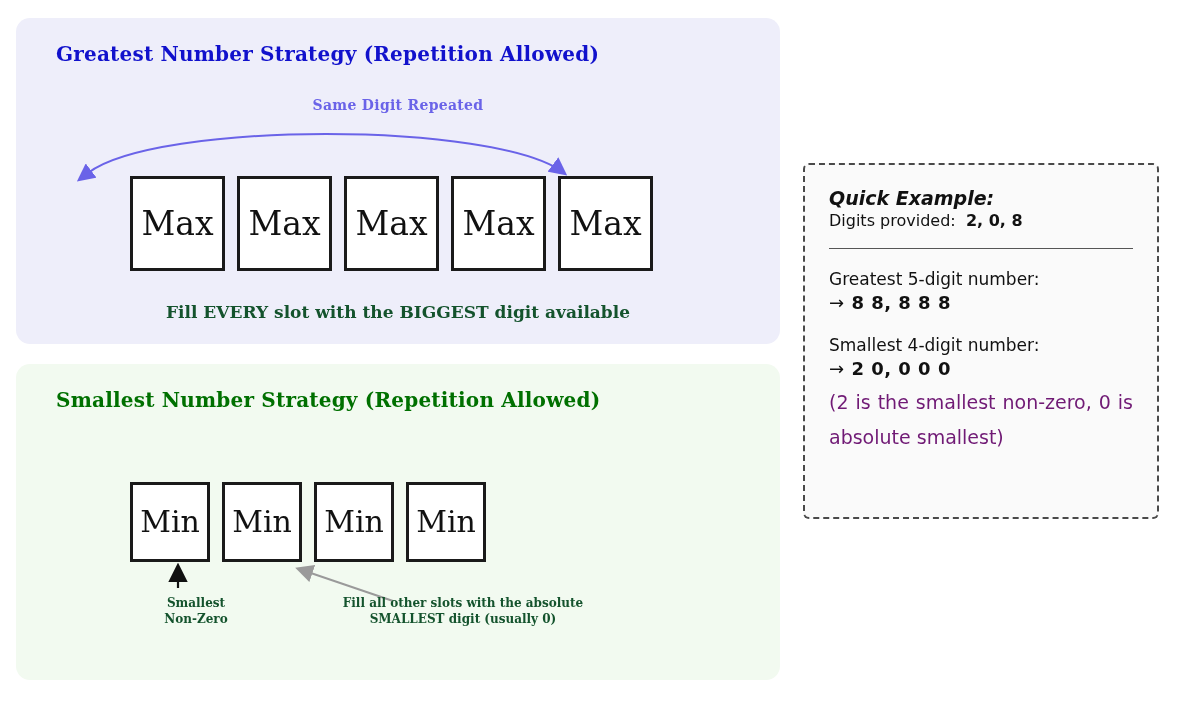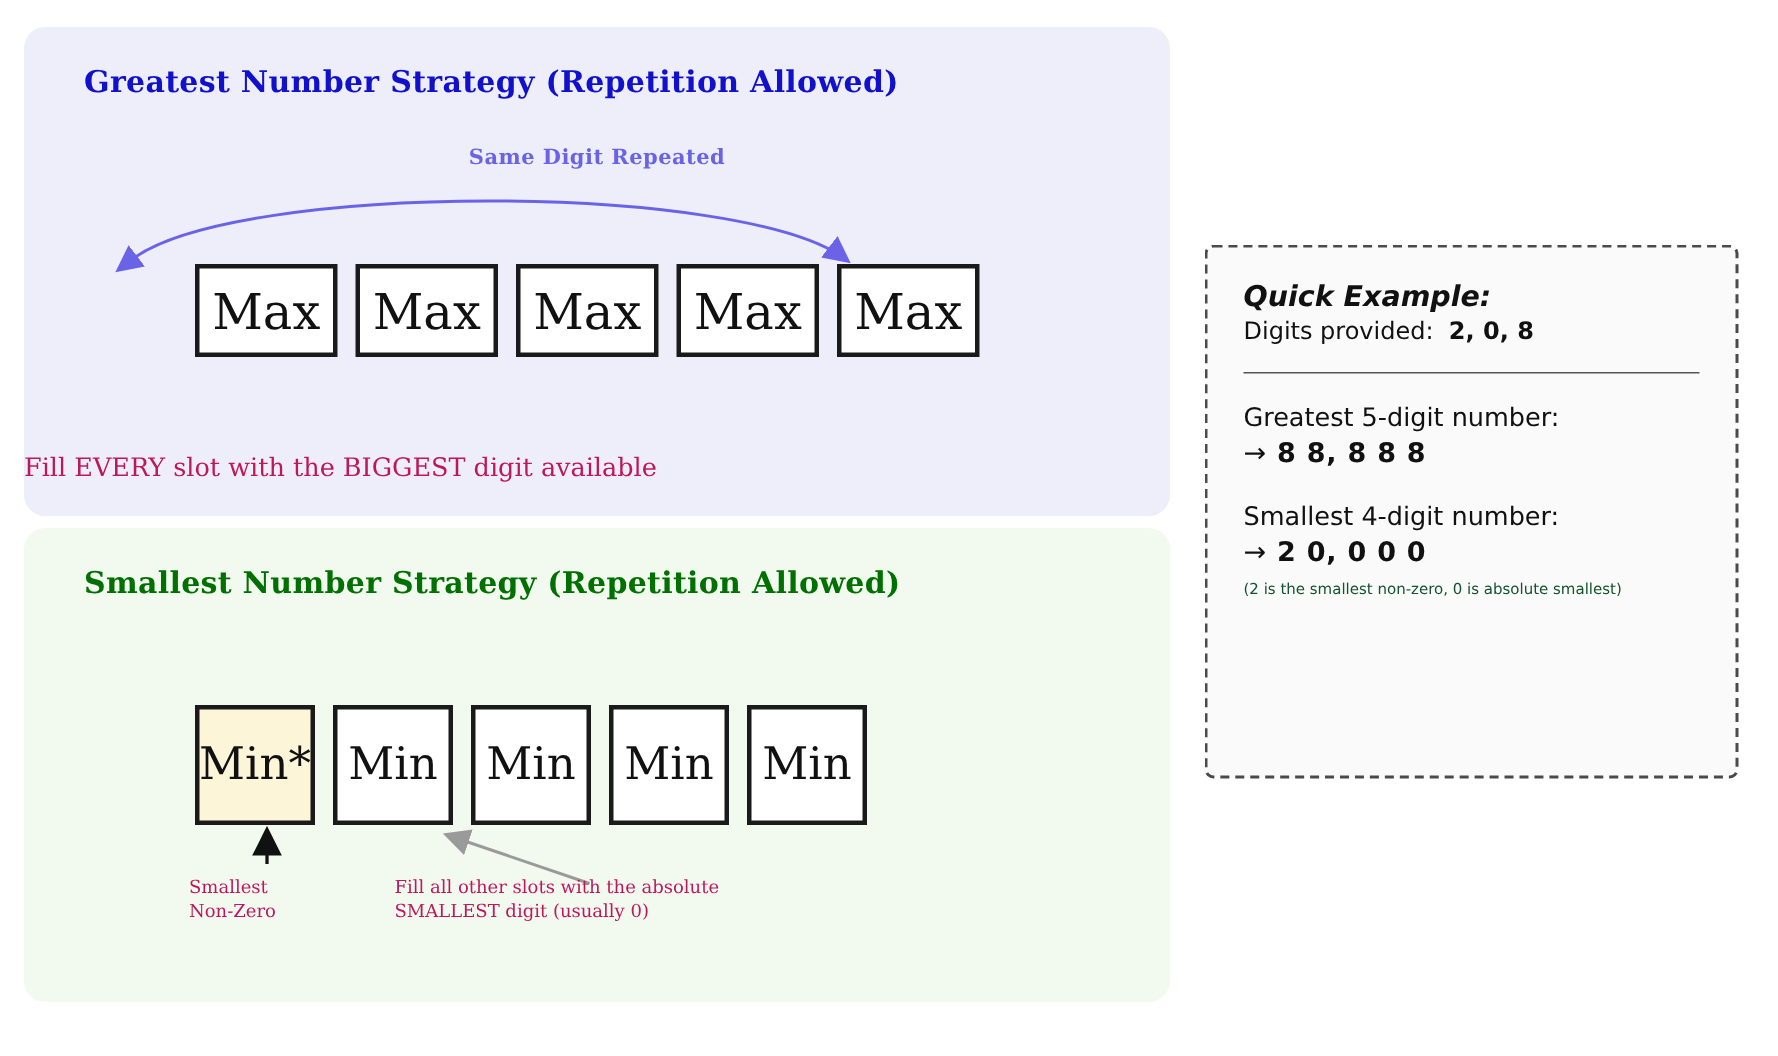--- a/index.html
+++ b/index.html
@@ -22,21 +22,21 @@
   }
   #greatest-panel {
     left: 16px;
     top: 18px;
     width: 764px;
     height: 326px;
     background: #eeeefa;
   }
   #smallest-panel {
     left: 16px;
-    top: 352px;
+    top: 364px;
     width: 764px;
     height: 316px;
     background: #f2faf0;
   }
 
   .panel-title {
     position: absolute;
     left: 40px;
     top: 24px;
     font-family: "DejaVu Serif", "Liberation Serif", serif;
@@ -81,30 +81,31 @@
     background: #ffffff;
     border: 3px solid #1a1a1a;
     display: flex;
     align-items: center;
     justify-content: center;
     font-family: "DejaVu Serif", "Liberation Serif", serif;
     font-size: 33px;
     color: #111111;
     line-height: 1;
   }
-  #greatest-slots .slot { width: 95px; height: 62px; }
+  #greatest-slots .slot { width: 95px; height: 95px; }
   #smallest-slots .slot { width: 80px; height: 80px; font-size: 30px; }
   #smallest-slots .slot.highlight { background: #fcf5d8; }
 
   
   .caption {
     position: absolute;
     font-family: "DejaVu Serif", "Liberation Serif", serif;
-    font-weight: normal;
-    color: #be185d;
+    font-weight: bold;
+    color: #14532d;
+    text-align: center;
   }
   #greatest-caption {
     left: 0; right: 0;
     top: 284px;
     font-size: 17px;
   }
   #smallest-caption {
     left: 247px;
     top: 232px;
     width: 400px;
@@ -165,24 +166,24 @@
   }
   #quick-example .qe-value {
     font-size: 18px;
     font-weight: bold;
     margin-bottom: 22px;
     letter-spacing: 0.5px;
   }
   #quick-example .qe-value .arrow { font-weight: normal; }
   #quick-example .qe-value.last { margin-bottom: 6px; }
   #quick-example .qe-note {
-    font-size: 10px;
+    font-size: 19px;
     line-height: 1.85;
     text-align: justify;
-    color: #14532d;
+    color: #701a75;
   }
 </style>
 </head>
 <body>
 
 <div class="panel" id="greatest-panel">
 
   <div class="panel-title">Greatest Number Strategy (Repetition Allowed)</div>
 
   <div class="annotation-top">Same Digit Repeated</div>
@@ -208,21 +209,20 @@
   </div>
 
   <div class="caption" id="greatest-caption">Fill EVERY slot with the BIGGEST digit available</div>
 </div>
 
 <div class="panel" id="smallest-panel">
 
   <div class="panel-title">Smallest Number Strategy (Repetition Allowed)</div>
 
   <div class="slot-row" id="smallest-slots">
-    <div class="slot highlight">Min*</div>
     <div class="slot">Min</div>
     <div class="slot">Min</div>
     <div class="slot">Min</div>
     <div class="slot">Min</div>
   </div>
 
   <svg class="overlay" width="764" height="316" viewBox="0 0 764 316">
     <defs>
       <marker id="headUp" markerWidth="9" markerHeight="9" refX="7" refY="4.5" orient="auto">
         <path d="M0,0 L9,4.5 L0,9 z" fill="#111111"></path>

